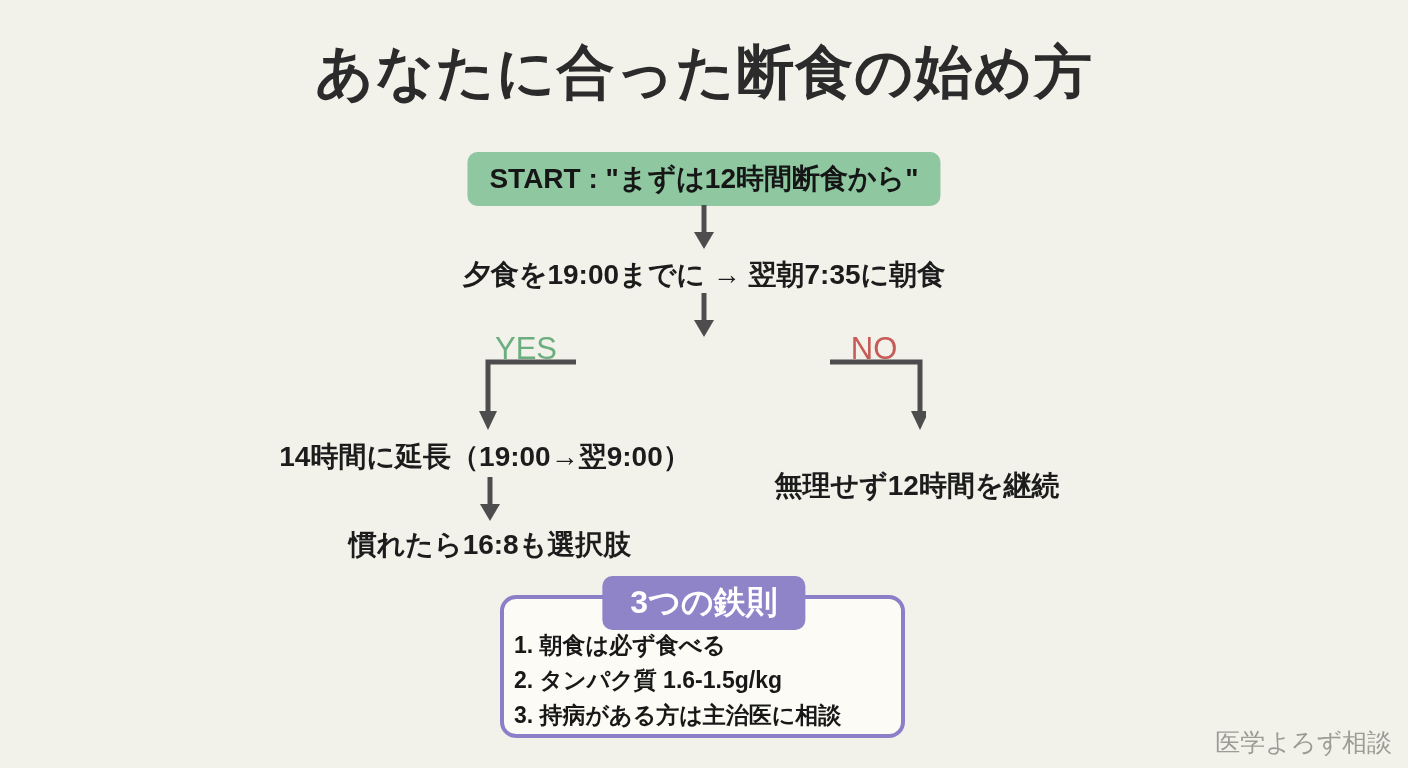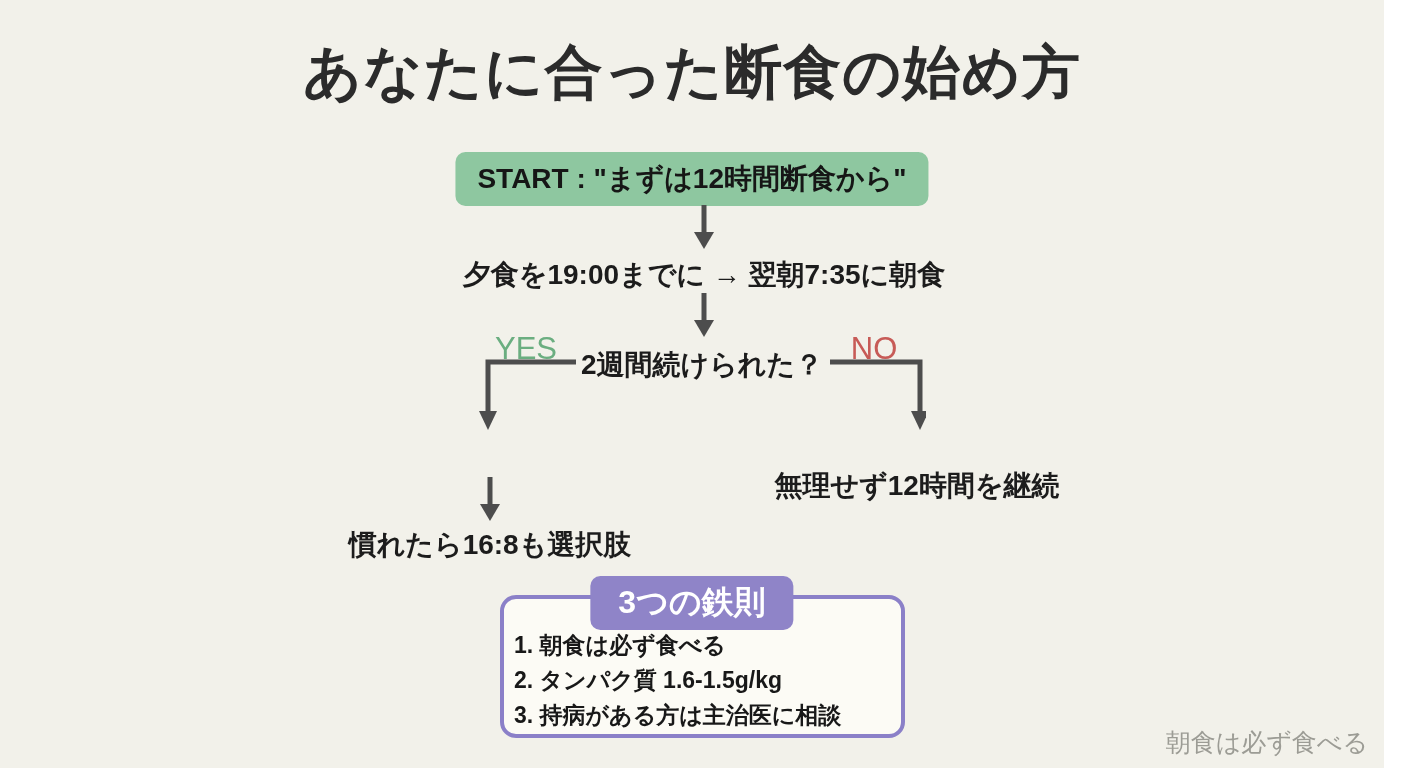--- a/index.html
+++ b/index.html
@@ -7,20 +7,21 @@
     padding: 0;
   }
   .canvas {
     position: relative;
     width: 1384px;
     height: 768px;
     background: #f2f1ea;
     overflow: hidden;
     font-family: "Liberation Sans", "DejaVu Sans", sans-serif;
     color: #1c1c1c;
+    padding-left: 24px;
   }
   .page-title {
     position: absolute;
     top: 34px;
     left: 0;
     right: 0;
     margin: 0;
     text-align: center;
     font-size: 58px;
     font-weight: 800;
@@ -119,49 +120,49 @@
     <polygon points="3,27 23,27 13,44" fill="#4d4d4d"></polygon>
   </svg>
 
   <div class="flow-text" style="left:704px; top:256px;">夕食を19:00までに → 翌朝7:35に朝食</div>
 
   <svg class="arrow-svg" style="left:691px; top:293px;" width="26" height="44" viewBox="0 0 26 44">
     <line x1="13" y1="0" x2="13" y2="29" stroke="#4d4d4d" stroke-width="5"></line>
     <polygon points="3,27 23,27 13,44" fill="#4d4d4d"></polygon>
   </svg>
 
-  <div class="flow-text" style="left:702px; top:346px;">2週間続けられた？</div>
 
   <div class="branch-label yes-label" style="left:526px; top:331px;">YES</div>
 
   <div class="branch-label no-label" style="left:874px; top:331px;">NO</div>
 
   <svg class="arrow-svg" style="left:477px; top:358px;" width="102" height="74" viewBox="0 0 102 74">
     <path d="M 99 4 L 11 4 L 11 55" stroke="#4d4d4d" stroke-width="5" fill="none"></path>
     <polygon points="2,53 20,53 11,72" fill="#4d4d4d"></polygon>
   </svg>
 
   <svg class="arrow-svg" style="left:828px; top:358px;" width="98" height="74" viewBox="0 0 98 74">
     <path d="M 2 4 L 92 4 L 92 55" stroke="#4d4d4d" stroke-width="5" fill="none"></path>
     <polygon points="83,53 101,53 92,72" fill="#4d4d4d"></polygon>
   </svg>
 
+  <div class="flow-text" style="left:485px; top:438px;">14時間に延長（19:00→翌9:00）</div>
 
   <svg class="arrow-svg" style="left:477px; top:477px;" width="26" height="44" viewBox="0 0 26 44">
     <line x1="13" y1="0" x2="13" y2="29" stroke="#4d4d4d" stroke-width="5"></line>
     <polygon points="3,27 23,27 13,44" fill="#4d4d4d"></polygon>
   </svg>
 
   <div class="flow-text" style="left:490px; top:526px;">慣れたら16:8も選択肢</div>
 
   <div class="flow-text" style="left:917px; top:438px;margin-top:29px;">無理せず12時間を継続</div>
 
   <div class="rules-box"></div>
   <div class="rules-heading">3つの鉄則</div>
   <div class="rules-list">
     <div>1. 朝食は必ず食べる</div>
     <div>2. タンパク質 1.6-1.5g/kg</div>
     <div>3. 持病がある方は主治医に相談</div>
   </div>
 
-  <div class="watermark">朝食は必ず食べる</div>
+  <div class="watermark">医学よろず相談</div>
 
 </div>
 
 </body></html>

